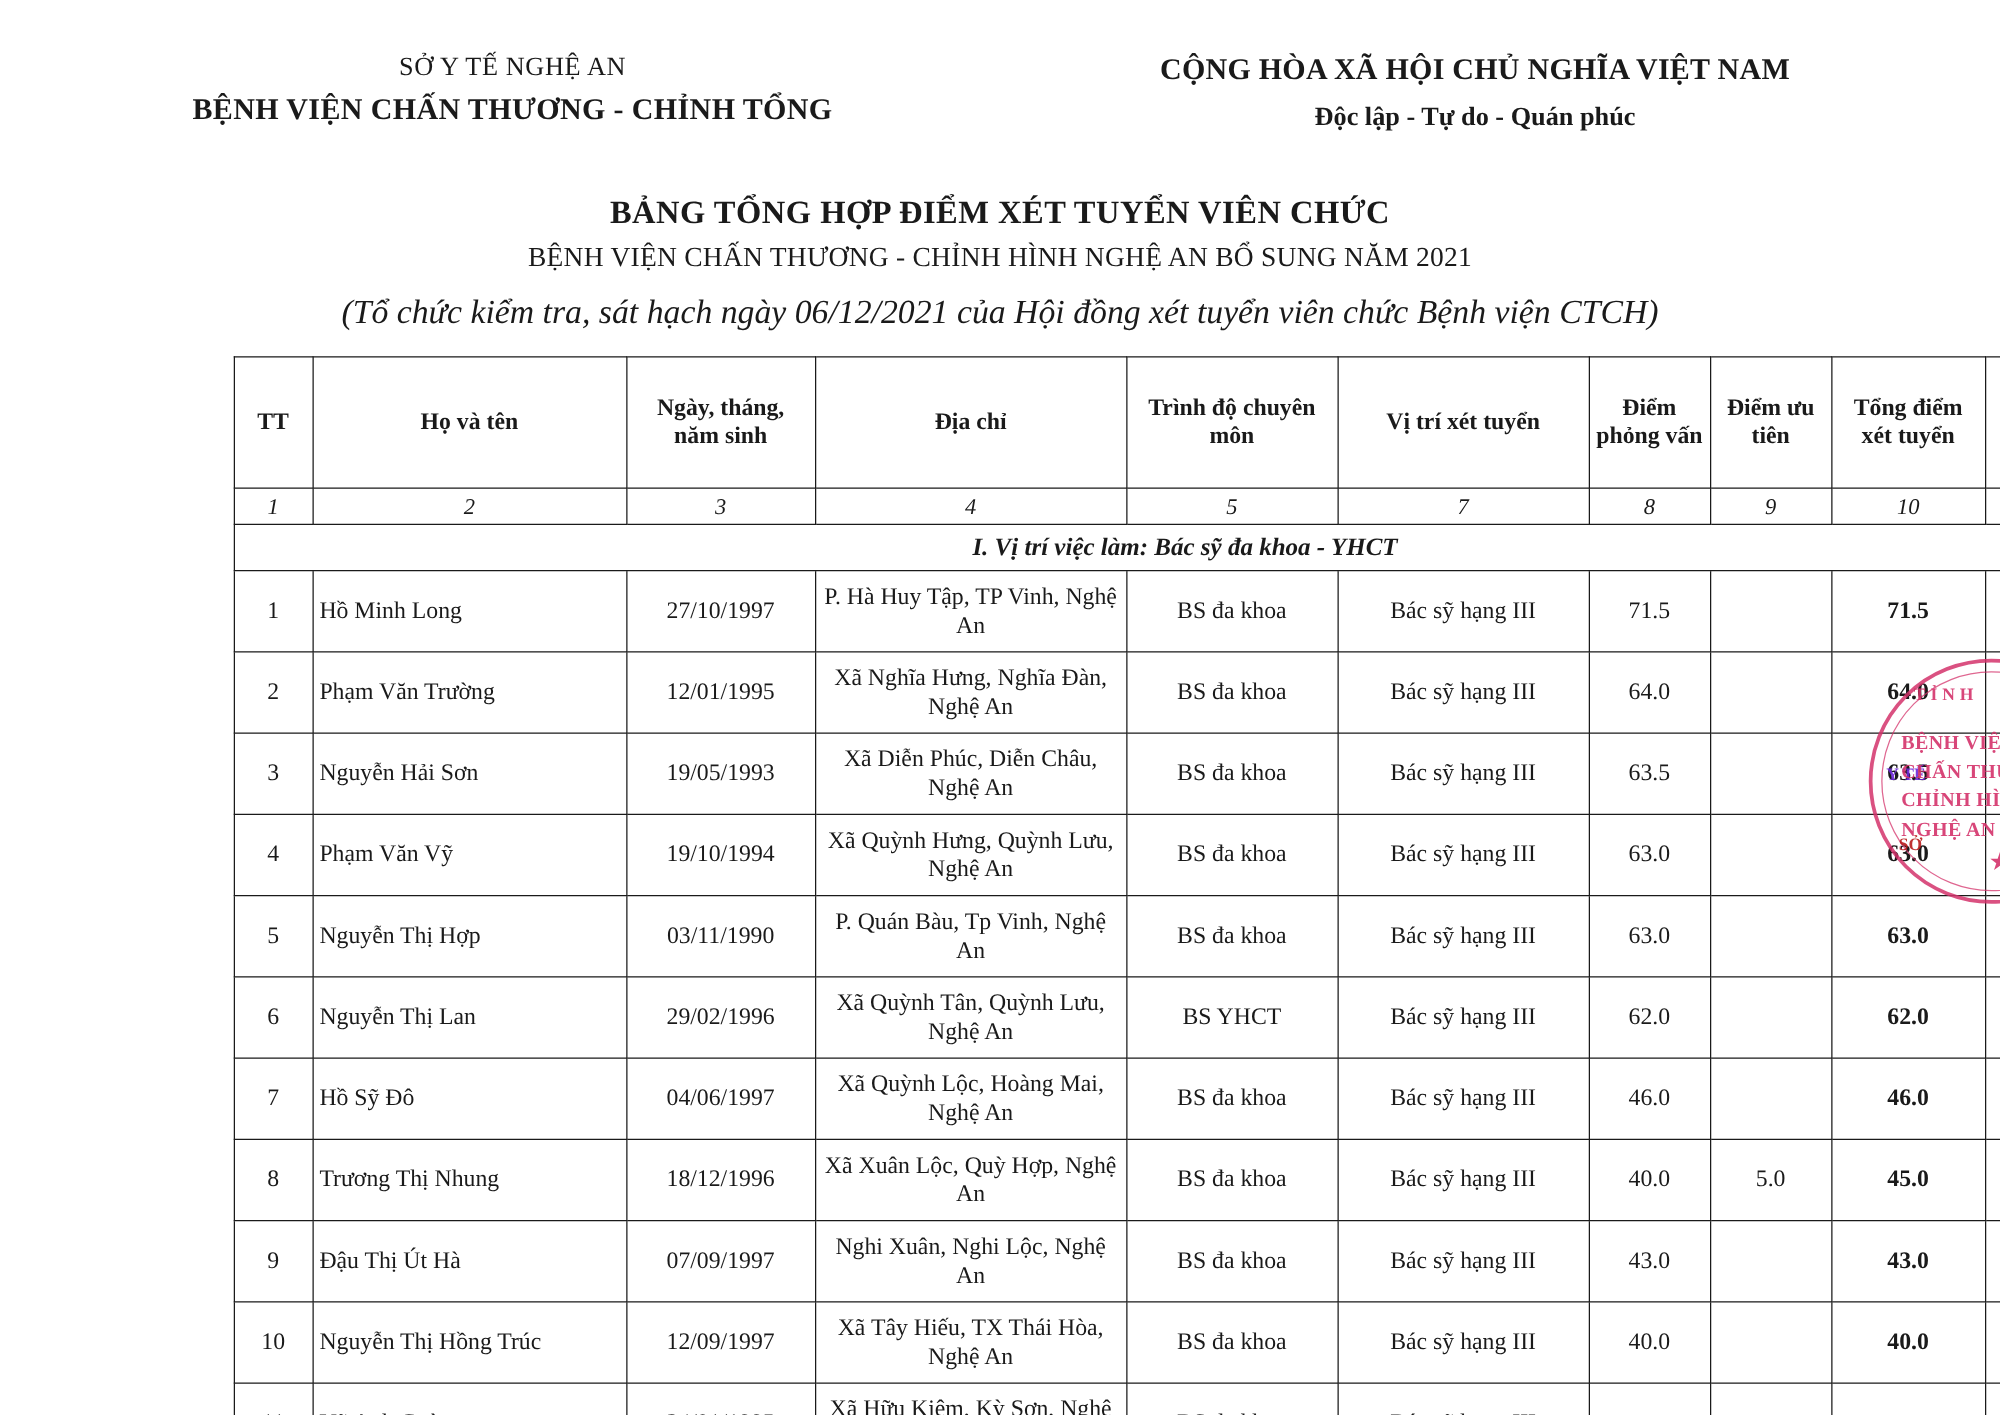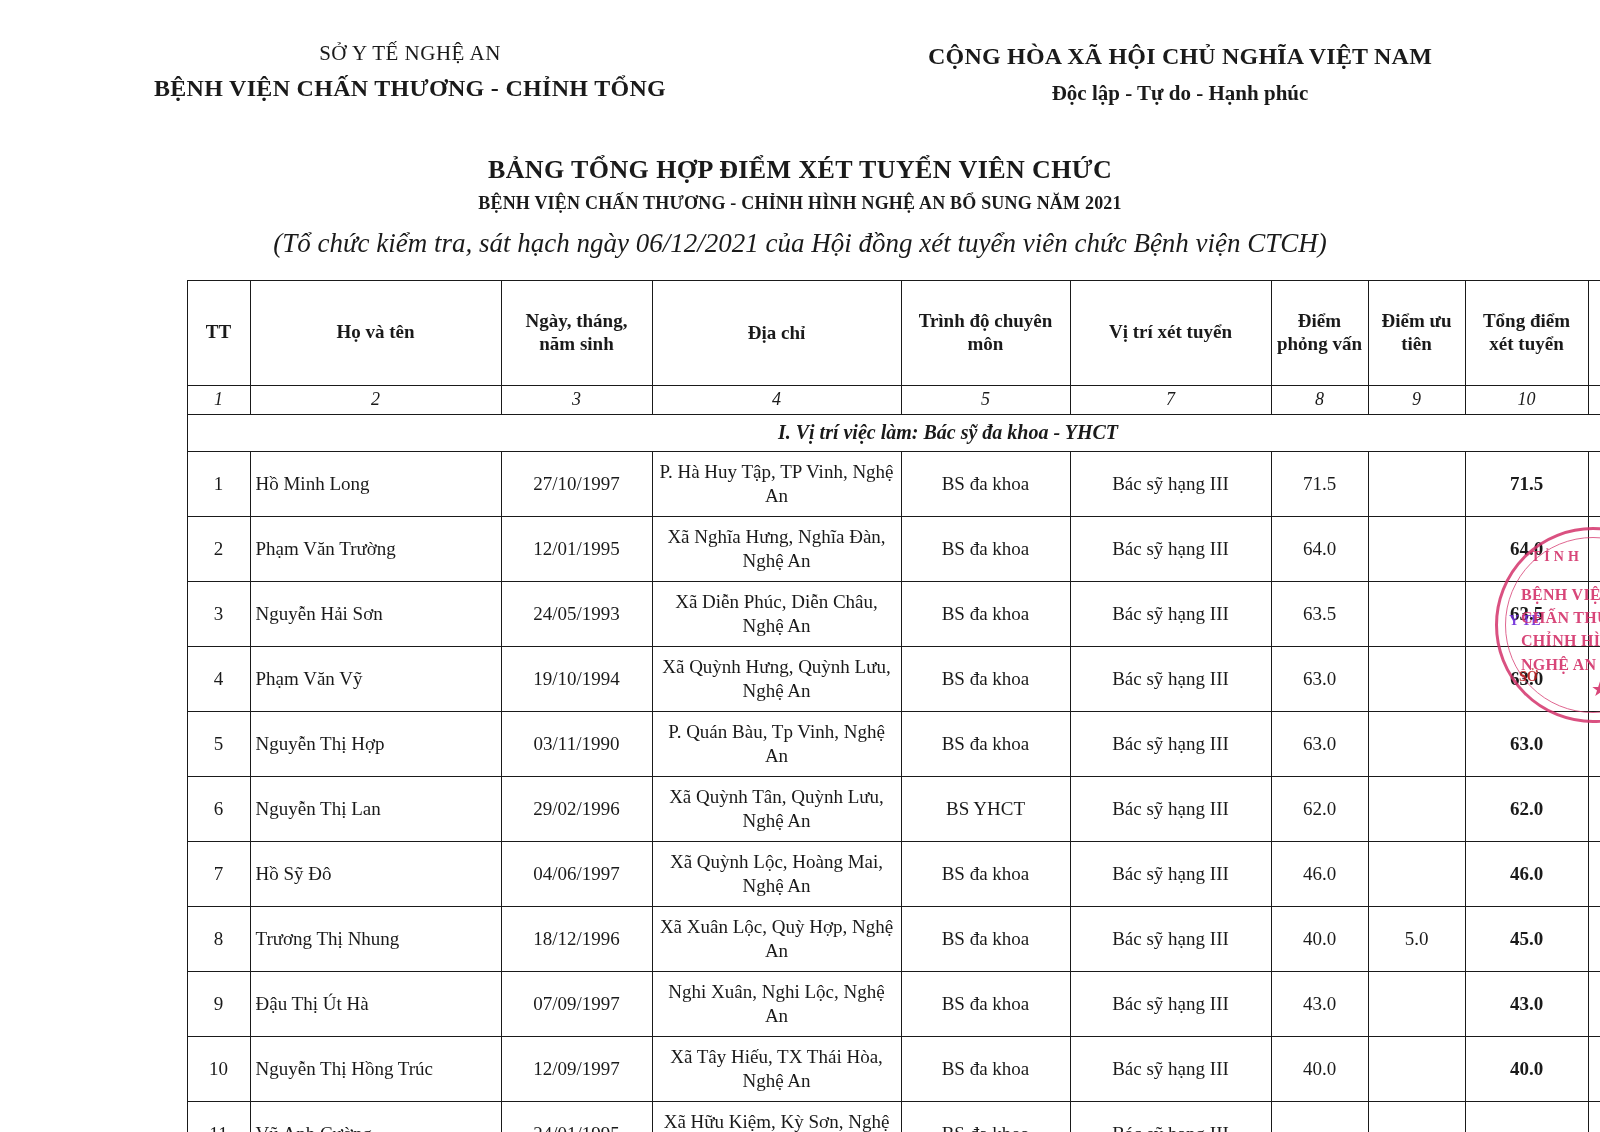--- a/index.html
+++ b/index.html
@@ -70,22 +70,22 @@
     text-align: center;
     margin-top: 40px;
   }
   .title-1 {
     font-size: 26px;
     font-weight: bold;
     letter-spacing: 0.4px;
     line-height: 1.45;
   }
   .title-2 {
-    font-size: 18px;
-    font-weight: bold;
+    font-size: 22px;
+    font-weight: normal;
     letter-spacing: 0.2px;
     line-height: 1.45;
     margin-top: 2px;
   }
   .title-3 {
     font-size: 27px;
     font-style: italic;
     margin-top: 8px;
     line-height: 1.45;
   }
@@ -231,21 +231,21 @@
 
 <div class="page">
 
   <div class="doc-header">
     <div class="header-left">
       <div class="hdr-line1">SỞ Y TẾ NGHỆ AN</div>
       <div class="hdr-line2">BỆNH VIỆN CHẤN THƯƠNG - CHỈNH TỔNG</div>
     </div>
     <div class="header-right">
       <div class="hdr-nation">CỘNG HÒA XÃ HỘI CHỦ NGHĨA VIỆT NAM</div>
-      <div class="hdr-motto">Độc lập - Tự do - Hạnh phúc</div>
+      <div class="hdr-motto">Độc lập - Tự do - Quán phúc</div>
     </div>
   </div>
 
   <div class="titles">
     <div class="title-1">BẢNG TỔNG HỢP ĐIỂM XÉT TUYỂN VIÊN CHỨC</div>
     <div class="title-2">BỆNH VIỆN CHẤN THƯƠNG - CHỈNH HÌNH NGHỆ AN BỔ SUNG NĂM 2021</div>
     <div class="title-3">(Tổ chức kiểm tra, sát hạch ngày 06/12/2021 của Hội đồng xét tuyển viên chức Bệnh viện CTCH)</div>
   </div>
 
   <div class="table-wrap">
@@ -301,21 +301,21 @@
             <td class="c-level">BS đa khoa</td>
             <td class="c-pos">Bác sỹ hạng III</td>
             <td class="c-interview">64.0</td>
             <td class="c-priority"></td>
             <td class="c-total">64.0</td>
             <td class="c-note"></td>
           </tr>
           <tr class="datarow">
             <td class="c-tt">3</td>
             <td class="c-name">Nguyễn Hải Sơn</td>
-            <td class="c-dob">24/05/1993</td>
+            <td class="c-dob">19/05/1993</td>
             <td class="c-addr">Xã Diễn Phúc, Diễn Châu, Nghệ An</td>
             <td class="c-level">BS đa khoa</td>
             <td class="c-pos">Bác sỹ hạng III</td>
             <td class="c-interview">63.5</td>
             <td class="c-priority"></td>
             <td class="c-total">63.5</td>
             <td class="c-note"></td>
           </tr>
           <tr class="datarow">
             <td class="c-tt">4</td>

